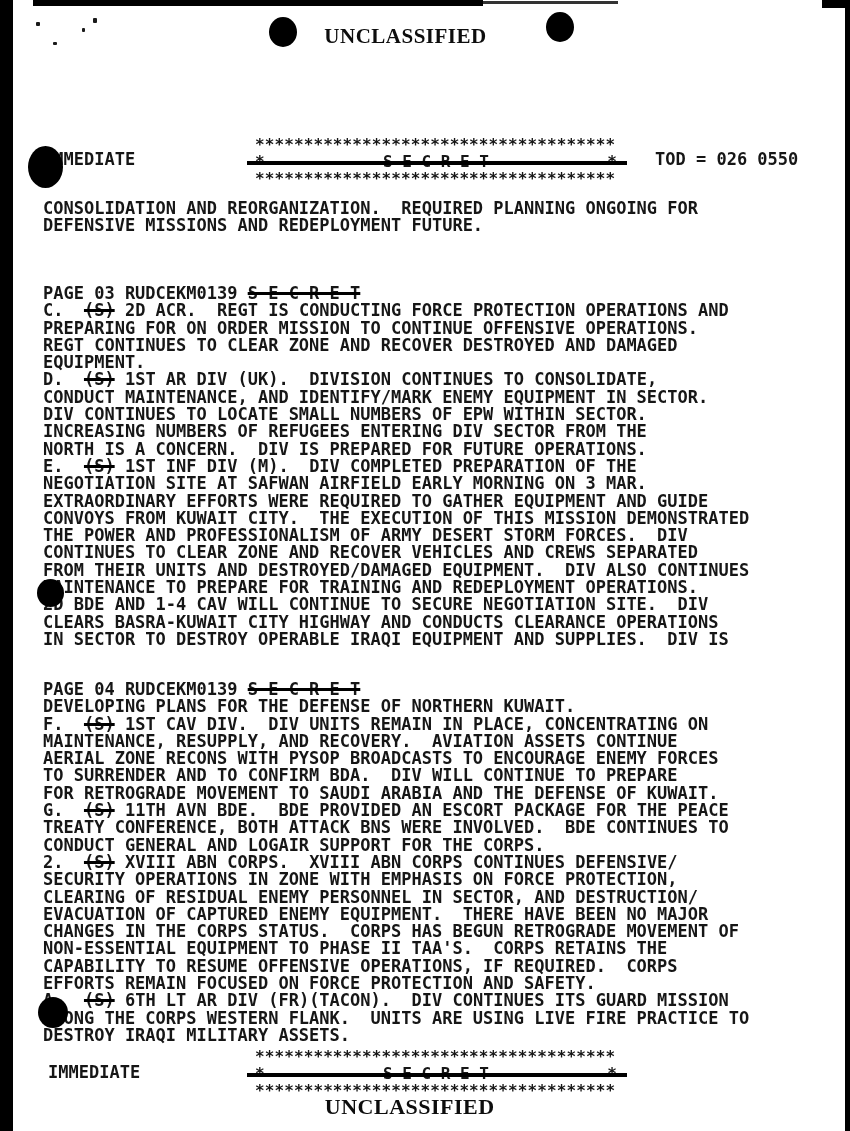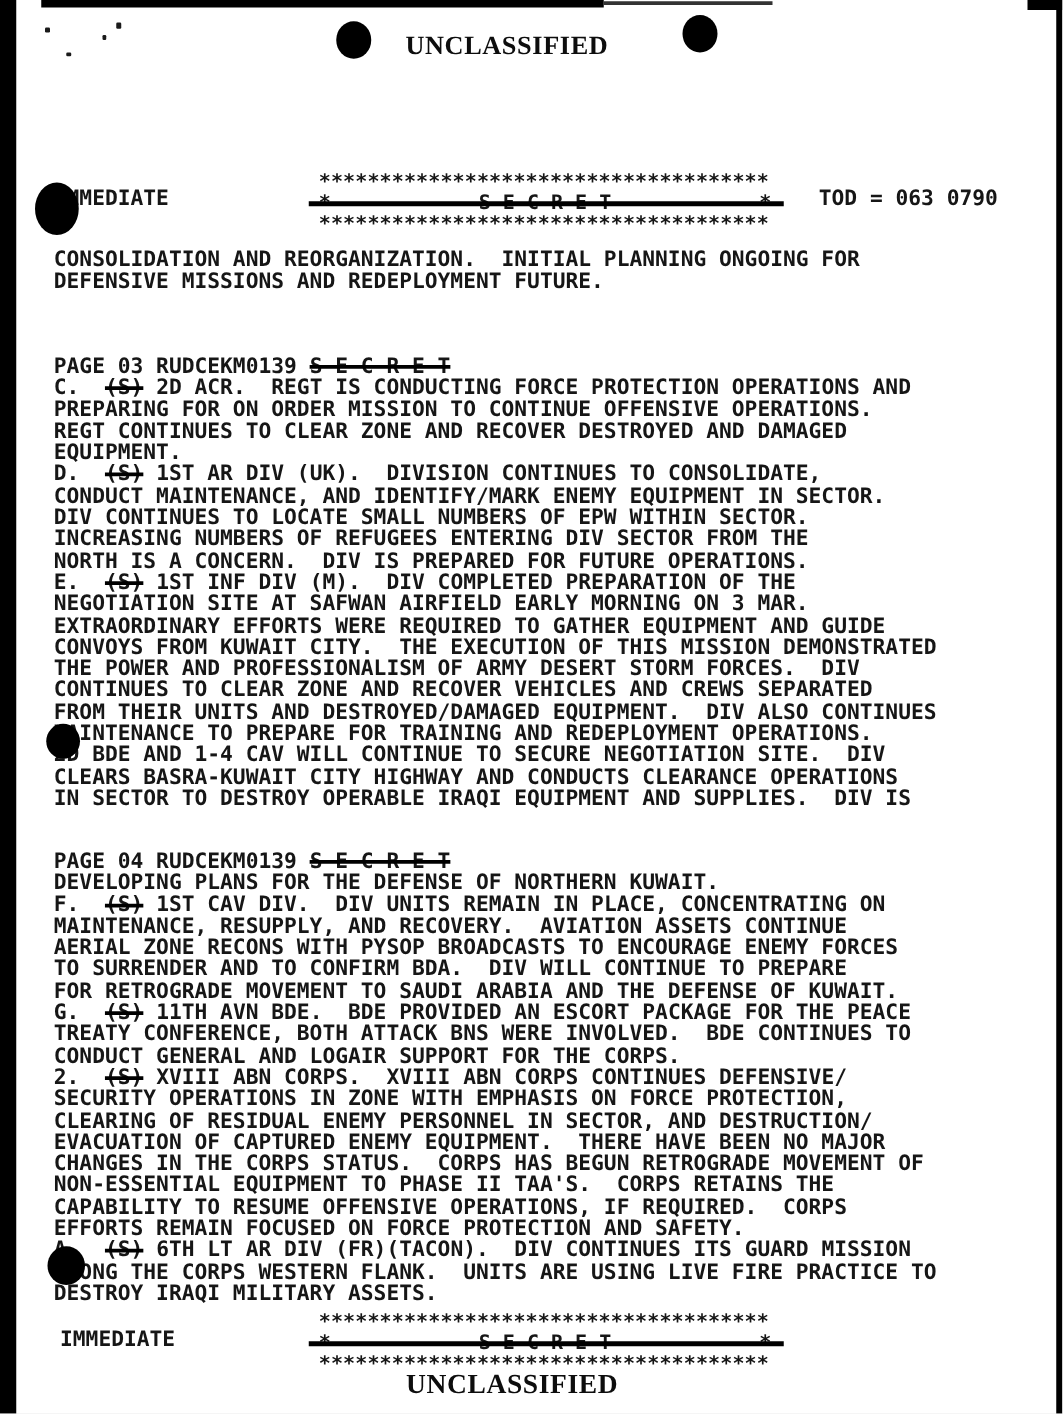--- a/index.html
+++ b/index.html
@@ -62,25 +62,25 @@
     <div class="mid">
       <span class="star-l">*</span>
       <span class="sec">S E C R E T</span>
       <span class="star-r">*</span>
       <div class="strikeline"></div>
     </div>
     <div class="ast">*************************************</div>
   </div>
 
   <div class="mono" style="left:43px;top:151px;">IMMEDIATE</div>
-  <div class="mono" style="left:655px;top:151px;">TOD = 063 0790</div>
+  <div class="mono" style="left:655px;top:151px;">TOD = 026 0550</div>
 
   <div class="dot" style="left:28px;top:146px;width:35px;height:42px;"></div>
 
-  <div class="mono block" style="left:43px;top:200px;"><div class="tline"><span>CONSOLIDATION AND REORGANIZATION.  INITIAL PLANNING ONGOING FOR</span></div><div class="tline"><span>DEFENSIVE MISSIONS AND REDEPLOYMENT FUTURE.</span></div></div>
+  <div class="mono block" style="left:43px;top:200px;"><div class="tline"><span>CONSOLIDATION AND REORGANIZATION.  REQUIRED PLANNING ONGOING FOR</span></div><div class="tline"><span>DEFENSIVE MISSIONS AND REDEPLOYMENT FUTURE.</span></div></div>
 
   <div class="mono block" style="left:43px;top:285px;"><div class="tline"><span>PAGE 03 RUDCEKM0139 </span><span class="struck">S E C R E T</span><span></span></div><div class="tline"><span>C.  </span><span class="struck">(S)</span><span> 2D ACR.  REGT IS CONDUCTING FORCE PROTECTION OPERATIONS AND</span></div><div class="tline"><span>PREPARING FOR ON ORDER MISSION TO CONTINUE OFFENSIVE OPERATIONS.</span></div><div class="tline"><span>REGT CONTINUES TO CLEAR ZONE AND RECOVER DESTROYED AND DAMAGED</span></div><div class="tline"><span>EQUIPMENT.</span></div><div class="tline"><span>D.  </span><span class="struck">(S)</span><span> 1ST AR DIV (UK).  DIVISION CONTINUES TO CONSOLIDATE,</span></div><div class="tline"><span>CONDUCT MAINTENANCE, AND IDENTIFY/MARK ENEMY EQUIPMENT IN SECTOR.</span></div><div class="tline"><span>DIV CONTINUES TO LOCATE SMALL NUMBERS OF EPW WITHIN SECTOR.</span></div><div class="tline"><span>INCREASING NUMBERS OF REFUGEES ENTERING DIV SECTOR FROM THE</span></div><div class="tline"><span>NORTH IS A CONCERN.  DIV IS PREPARED FOR FUTURE OPERATIONS.</span></div><div class="tline"><span>E.  </span><span class="struck">(S)</span><span> 1ST INF DIV (M).  DIV COMPLETED PREPARATION OF THE</span></div><div class="tline"><span>NEGOTIATION SITE AT SAFWAN AIRFIELD EARLY MORNING ON 3 MAR.</span></div><div class="tline"><span>EXTRAORDINARY EFFORTS WERE REQUIRED TO GATHER EQUIPMENT AND GUIDE</span></div><div class="tline"><span>CONVOYS FROM KUWAIT CITY.  THE EXECUTION OF THIS MISSION DEMONSTRATED</span></div><div class="tline"><span>THE POWER AND PROFESSIONALISM OF ARMY DESERT STORM FORCES.  DIV</span></div><div class="tline"><span>CONTINUES TO CLEAR ZONE AND RECOVER VEHICLES AND CREWS SEPARATED</span></div><div class="tline"><span>FROM THEIR UNITS AND DESTROYED/DAMAGED EQUIPMENT.  DIV ALSO CONTINUES</span></div><div class="tline"><span>MAINTENANCE TO PREPARE FOR TRAINING AND REDEPLOYMENT OPERATIONS.</span></div><div class="tline"><span>2D BDE AND 1-4 CAV WILL CONTINUE TO SECURE NEGOTIATION SITE.  DIV</span></div><div class="tline"><span>CLEARS BASRA-KUWAIT CITY HIGHWAY AND CONDUCTS CLEARANCE OPERATIONS</span></div><div class="tline"><span>IN SECTOR TO DESTROY OPERABLE IRAQI EQUIPMENT AND SUPPLIES.  DIV IS</span></div></div>
 
   <div class="mono block" style="left:43px;top:681px;"><div class="tline"><span>PAGE 04 RUDCEKM0139 </span><span class="struck">S E C R E T</span><span></span></div><div class="tline"><span>DEVELOPING PLANS FOR THE DEFENSE OF NORTHERN KUWAIT.</span></div><div class="tline"><span>F.  </span><span class="struck">(S)</span><span> 1ST CAV DIV.  DIV UNITS REMAIN IN PLACE, CONCENTRATING ON</span></div><div class="tline"><span>MAINTENANCE, RESUPPLY, AND RECOVERY.  AVIATION ASSETS CONTINUE</span></div><div class="tline"><span>AERIAL ZONE RECONS WITH PYSOP BROADCASTS TO ENCOURAGE ENEMY FORCES</span></div><div class="tline"><span>TO SURRENDER AND TO CONFIRM BDA.  DIV WILL CONTINUE TO PREPARE</span></div><div class="tline"><span>FOR RETROGRADE MOVEMENT TO SAUDI ARABIA AND THE DEFENSE OF KUWAIT.</span></div><div class="tline"><span>G.  </span><span class="struck">(S)</span><span> 11TH AVN BDE.  BDE PROVIDED AN ESCORT PACKAGE FOR THE PEACE</span></div><div class="tline"><span>TREATY CONFERENCE, BOTH ATTACK BNS WERE INVOLVED.  BDE CONTINUES TO</span></div><div class="tline"><span>CONDUCT GENERAL AND LOGAIR SUPPORT FOR THE CORPS.</span></div><div class="tline"><span>2.  </span><span class="struck">(S)</span><span> XVIII ABN CORPS.  XVIII ABN CORPS CONTINUES DEFENSIVE/</span></div><div class="tline"><span>SECURITY OPERATIONS IN ZONE WITH EMPHASIS ON FORCE PROTECTION,</span></div><div class="tline"><span>CLEARING OF RESIDUAL ENEMY PERSONNEL IN SECTOR, AND DESTRUCTION/</span></div><div class="tline"><span>EVACUATION OF CAPTURED ENEMY EQUIPMENT.  THERE HAVE BEEN NO MAJOR</span></div><div class="tline"><span>CHANGES IN THE CORPS STATUS.  CORPS HAS BEGUN RETROGRADE MOVEMENT OF</span></div><div class="tline"><span>NON-ESSENTIAL EQUIPMENT TO PHASE II TAA'S.  CORPS RETAINS THE</span></div><div class="tline"><span>CAPABILITY TO RESUME OFFENSIVE OPERATIONS, IF REQUIRED.  CORPS</span></div><div class="tline"><span>EFFORTS REMAIN FOCUSED ON FORCE PROTECTION AND SAFETY.</span></div><div class="tline"><span>A.  </span><span class="struck">(S)</span><span> 6TH LT AR DIV (FR)(TACON).  DIV CONTINUES ITS GUARD MISSION</span></div><div class="tline"><span>ALONG THE CORPS WESTERN FLANK.  UNITS ARE USING LIVE FIRE PRACTICE TO</span></div><div class="tline"><span>DESTROY IRAQI MILITARY ASSETS.</span></div></div>
 
   <div class="dot" style="left:37px;top:579px;width:27px;height:28px;"></div>
   <div class="dot" style="left:38px;top:997px;width:30px;height:31px;"></div>
 
   <div class="banner" style="left:255px;top:1048px;">
     <div class="ast">*************************************</div>

